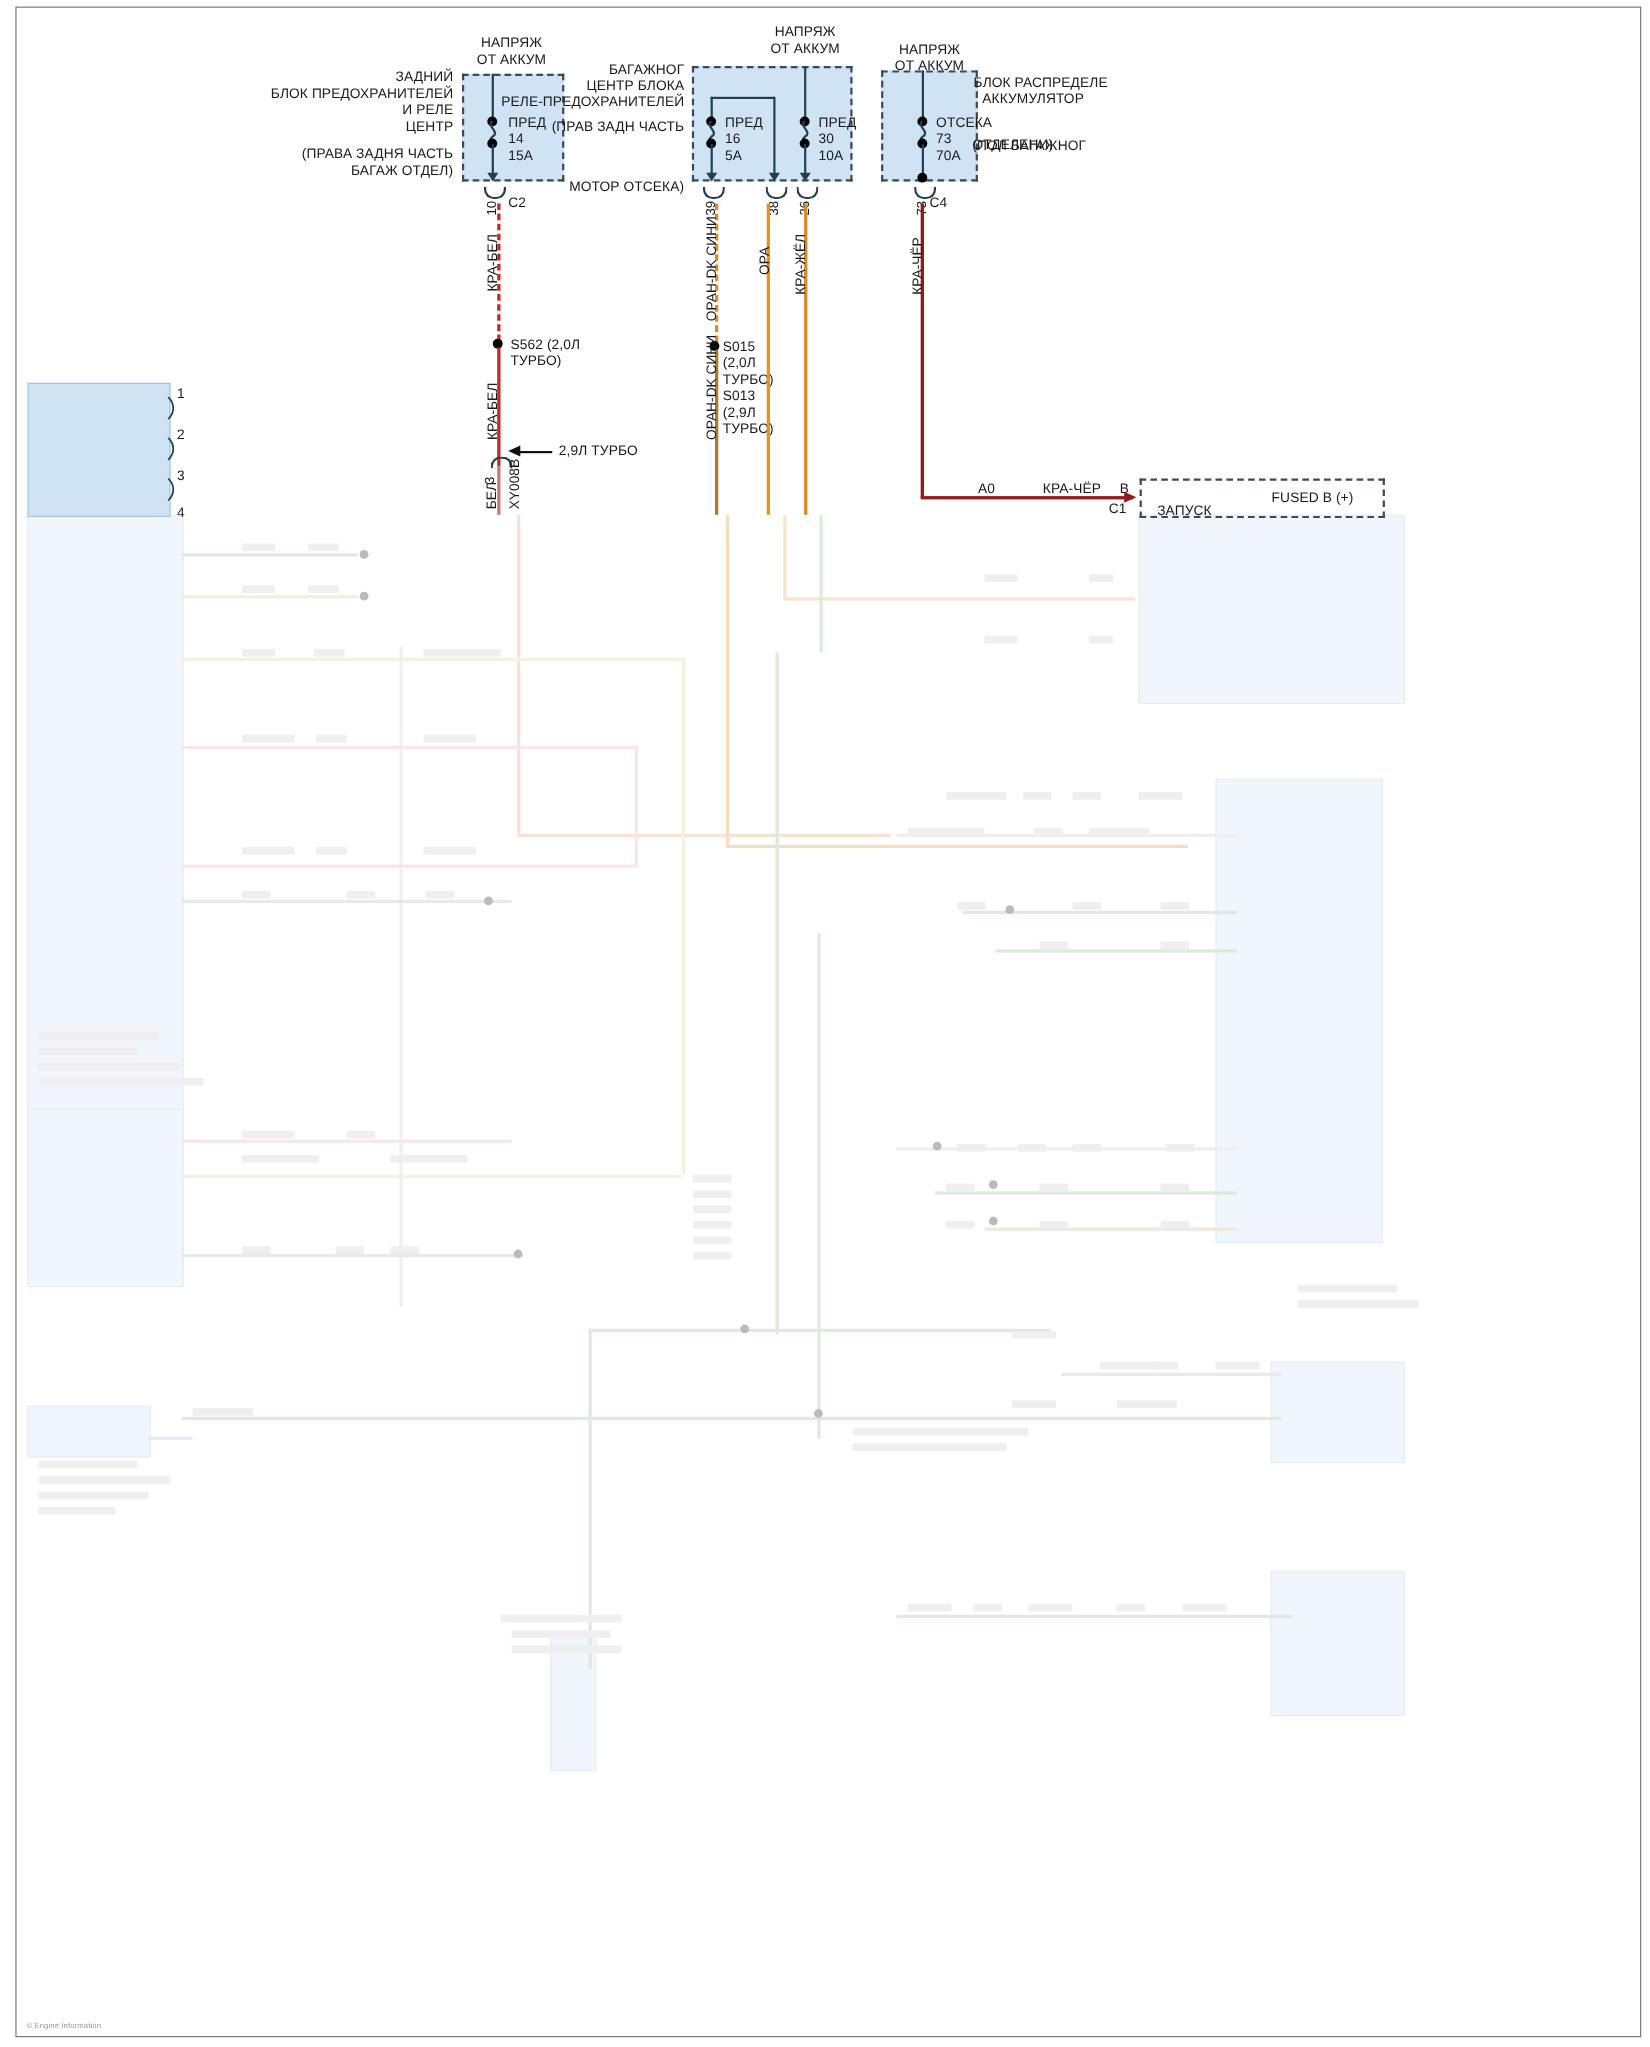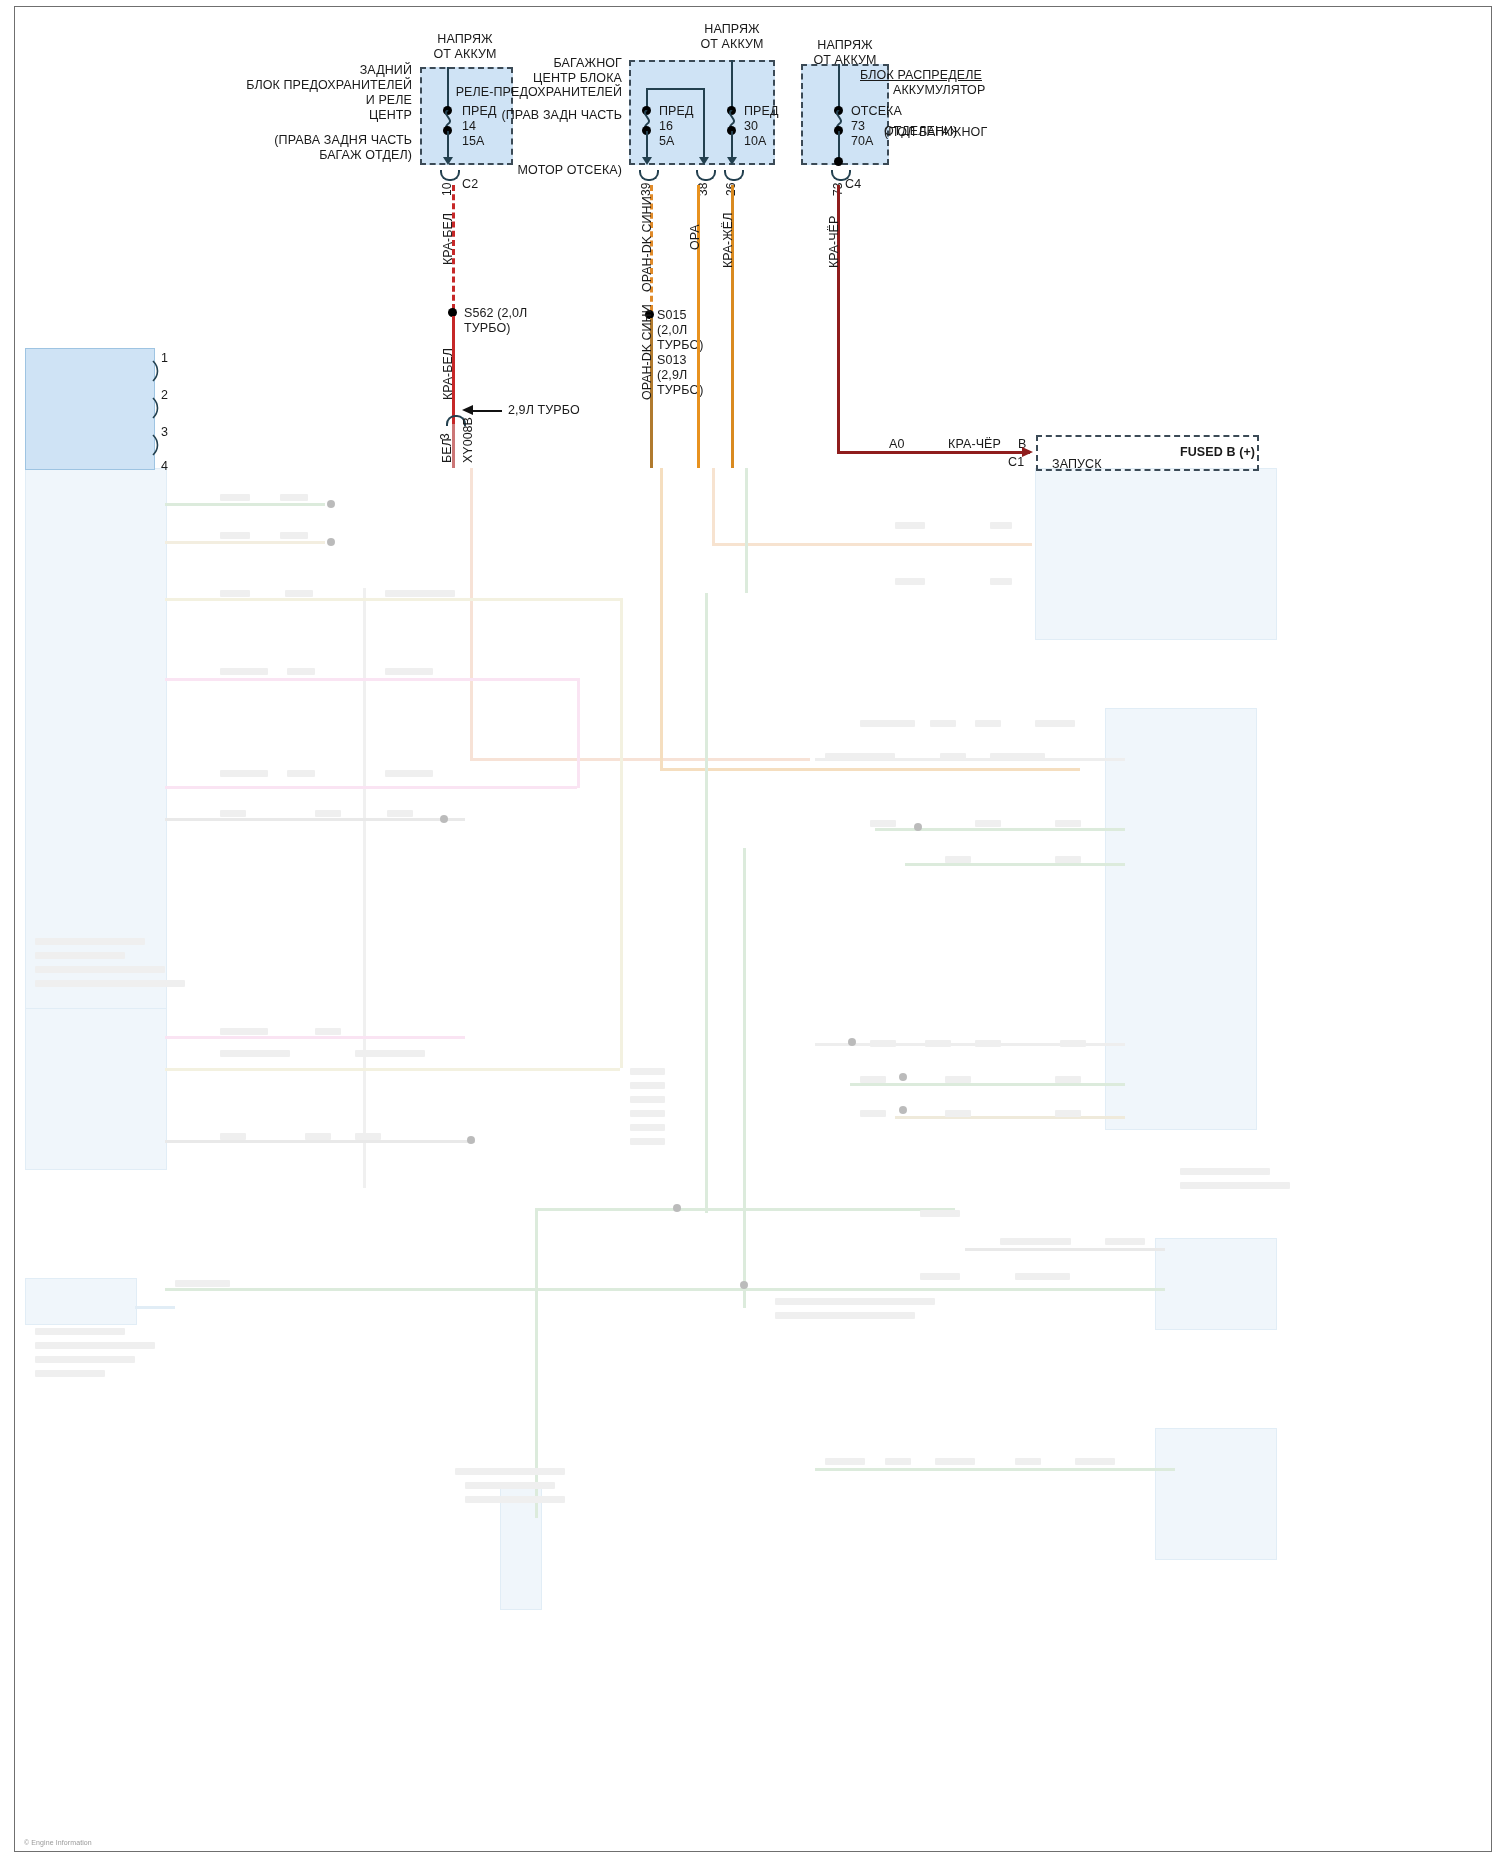--- a/index.html
+++ b/index.html
@@ -252,21 +252,21 @@
   <div class="txt" style="left:744px;top:119px;">30</div>
   <div class="txt" style="left:744px;top:134px;">10А</div>
   <div class="wireV" style="left:731px;top:131px;height:28px;border-color:#23404f;"></div>
   <div class="arrowdown" style="left:727px;top:157px;"></div>
   <div class="conn" style="left:724px;top:170px;"></div>
   <div class="vnum" style="left:724px;top:196px;">26</div>
 
   <div class="fusebox" style="left:801px;top:64px;width:88px;height:101px;"></div>
   <div class="txt c" style="left:785px;top:38px;width:120px;">НАПРЯЖ</div>
   <div class="txt c" style="left:785px;top:53px;width:120px;">ОТ АККУМ</div>
-  <div class="txt" style="left:860px;top:68px;text-decoration:underline;">БЛОК РАСПРЕДЕЛЕ</div>
+  <div class="txt" style="left:885px;top:68px;">БЛОК РАСПРЕДЕЛЕ</div>
   <div class="txt" style="left:893px;top:83px;">АККУМУЛЯТОР</div>
   <div class="txt" style="left:884px;top:109px;margin-top:16px;">(ПОЛ БАГАЖНОГ</div>
   <div class="txt" style="left:884px;top:124px;">ОТДЕЛЕНИ)</div>
 
   <div class="wireV" style="left:838px;top:64px;height:46px;border-color:#23404f;"></div>
   <div class="dot" style="left:834px;top:106px;"></div>
   <svg class="abs" style="left:831px;top:110px;" width="18" height="22" viewBox="0 0 18 22">
     <path d="M8 0 C 1 4, 15 10, 8 14 C 3 18, 8 22, 8 22" stroke="#23404f" stroke-width="2" fill="none"></path>
   </svg>
   <div class="dot" style="left:834px;top:126px;"></div>
@@ -320,21 +320,21 @@
   <div class="abs" style="left:837px;top:451px;width:193px;height:0;border-top:3px solid #8f1d1d;"></div>
 
   <div class="txt" style="left:889px;top:437px;">A0</div>
   <div class="txt" style="left:948px;top:437px;">КРА-ЧЁР</div>
   <div class="txt" style="left:1018px;top:437px;">B</div>
   <svg class="abs" style="left:1020px;top:445px;" width="14" height="14" viewBox="0 0 14 14">
       <path d="M13 7 L2 2 L2 12 Z" fill="#8f1d1d"></path>
     </svg>
   <div class="txt" style="left:1008px;top:455px;">C1</div>
   <div class="fusedbox" style="left:1036px;top:435px;width:223px;height:36px;"></div>
-  <div class="txt" style="left:1180px;top:445px;font-weight:bold;">FUSED B (+)</div>
+  <div class="txt" style="left:1156px;top:445px;">FUSED B (+)</div>
   <div class="txt" style="left:1052px;top:457px;">ЗАПУСК</div>
 
   <div class="abs" style="left:25px;top:348px;width:128px;height:120px;background:#cfe3f5;border:1px solid #9ec4e2;"></div>
   <div class="txt" style="left:161px;top:351px;">1</div>
   <div class="txt" style="left:161px;top:388px;">2</div>
   <div class="txt" style="left:161px;top:425px;">3</div>
   <div class="txt" style="left:161px;top:459px;">4</div>
   <svg class="abs" style="left:150px;top:355px;" width="12" height="115" viewBox="0 0 12 115">
     <path d="M3 6 C 9 12, 9 20, 3 26" stroke="#23404f" stroke-width="1.6" fill="none"></path>
     <path d="M3 43 C 9 49, 9 57, 3 63" stroke="#23404f" stroke-width="1.6" fill="none"></path>

